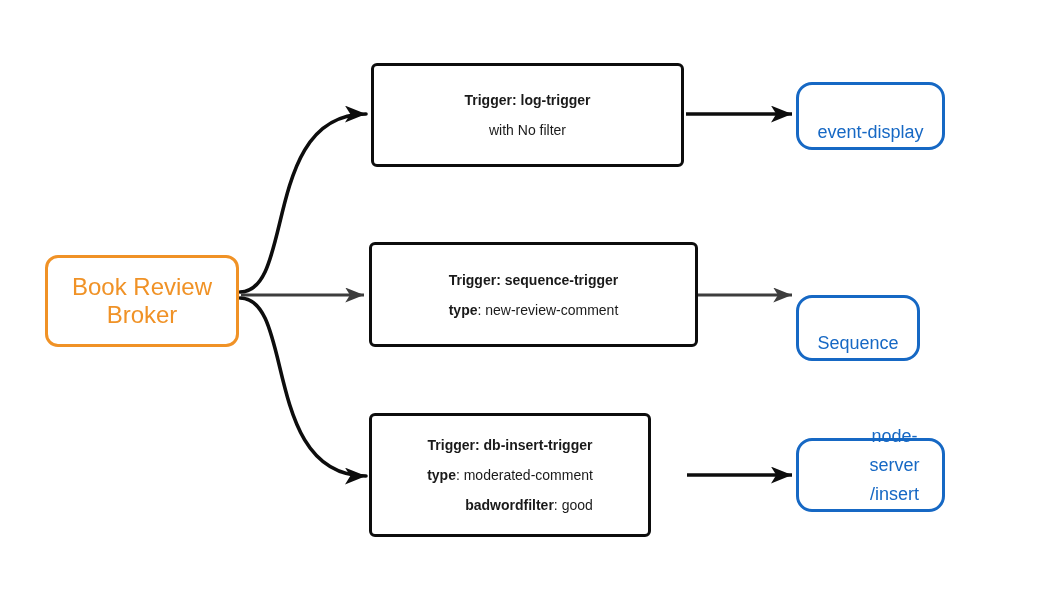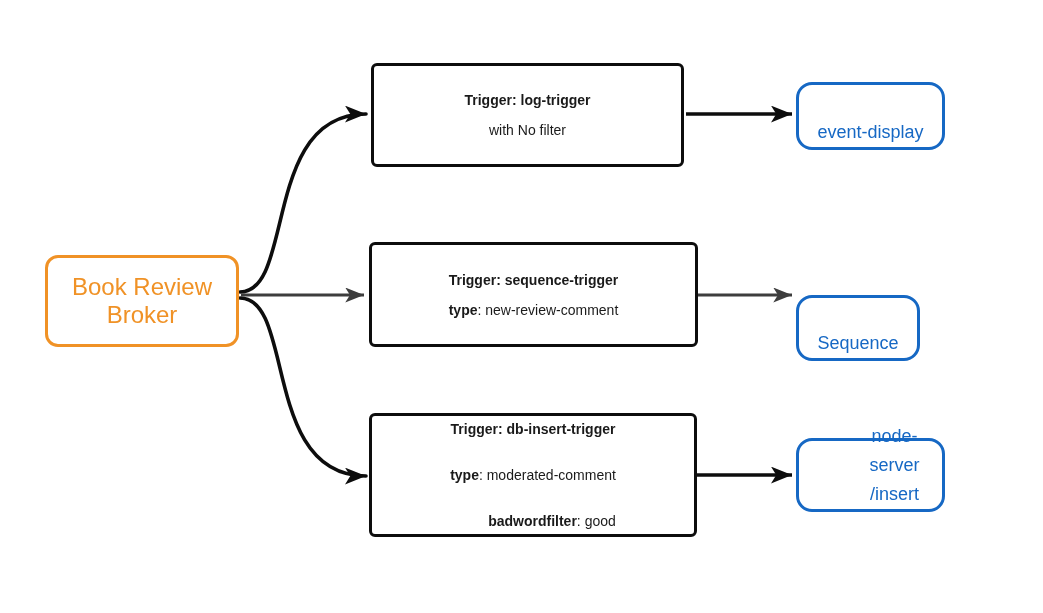--- a/index.html
+++ b/index.html
@@ -41,21 +41,21 @@
   }
   .trigger {
     border: 3px solid var(--node-border-black);
     border-radius: 6px;
     color: var(--text-dark);
     font-size: 14px;
     line-height: 30px;
   }
   .trigger.t1 { left: 371px; top: 63px;  width: 313px; height: 104px; }
   .trigger.t2 { left: 369px; top: 242px; width: 329px; height: 105px; }
-  .trigger.t3 { left: 369px; top: 413px; width: 328px; height: 124px; gap: 16px; }
+  .trigger.t3 { left: 369px; top: 413px; width: 282px; height: 124px; }
   .trigger .row { white-space: nowrap; }
   .trigger .row b { font-weight: 700; }
   .trigger .row.shift-right { transform: translateX(19px); }
   .sink {
     border: 3px solid var(--blue);
     border-radius: 16px;
     color: var(--blue);
     font-size: 18px;
     line-height: 29px;
     justify-content: flex-end;

